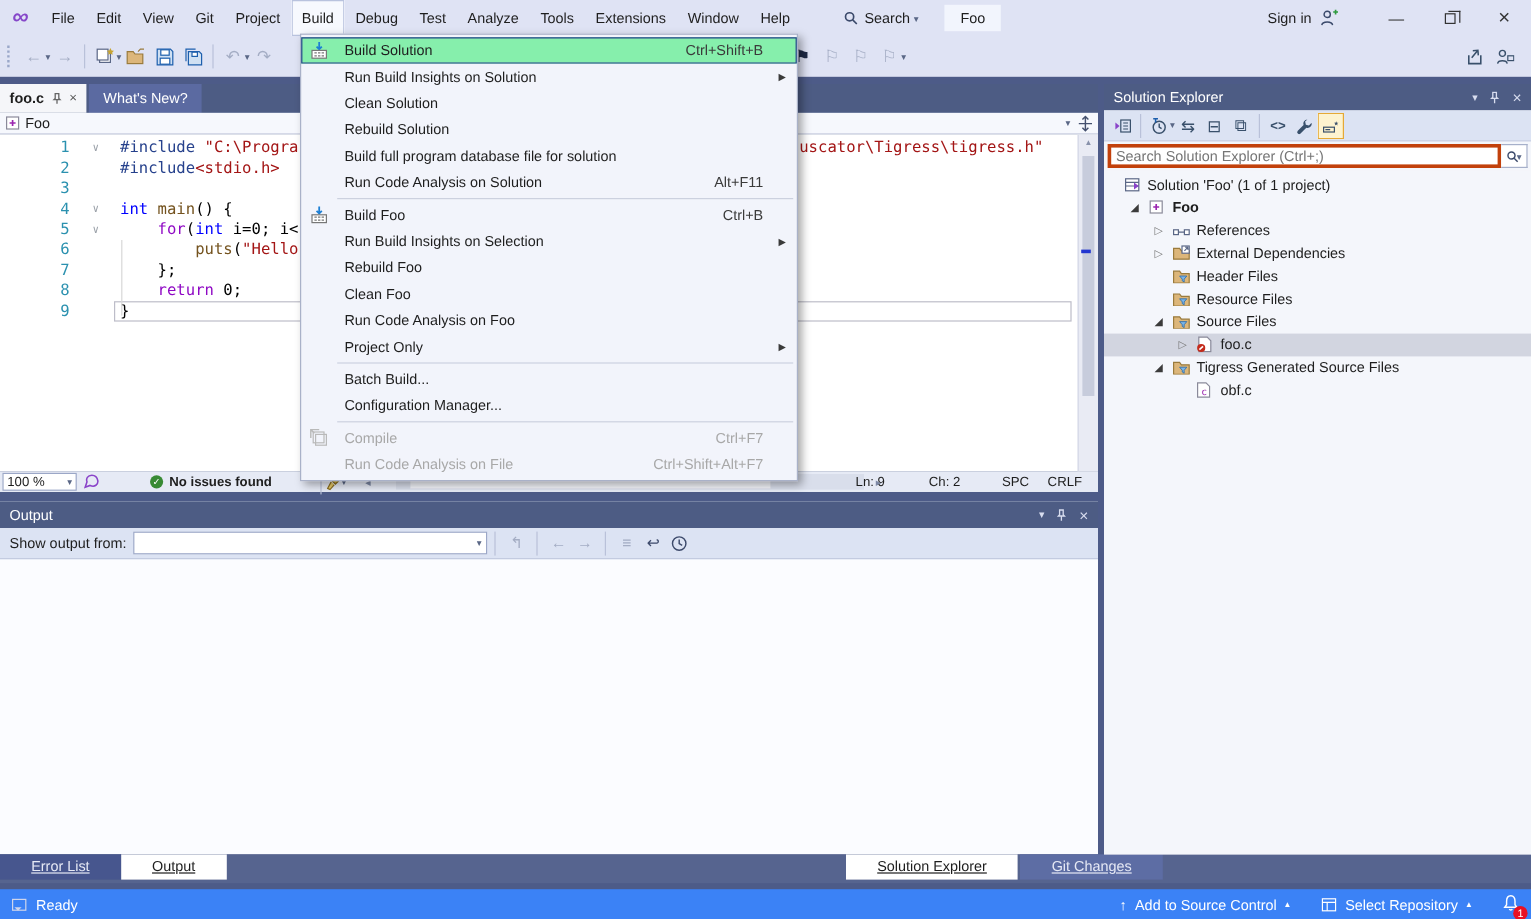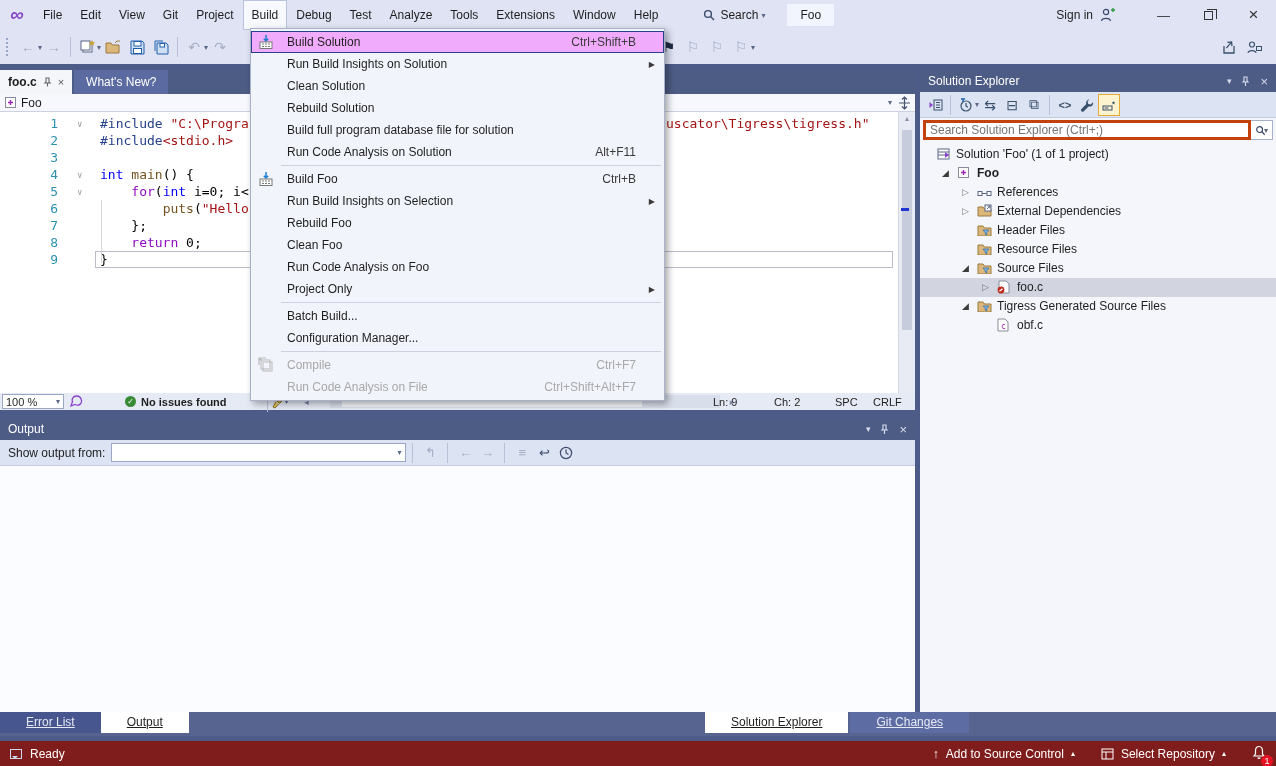--- a/index.html
+++ b/index.html
@@ -90,35 +90,35 @@
   .sesearch .sbtn { width:22px; height:20px; border:1px solid #a6b0ca; border-left:none; background:#fff; display:flex; align-items:center; justify-content:center; }
   .setree { position:relative; flex:1; background:#f4f6fb; }
   .trow { position:absolute; left:0; right:0; height:19px; line-height:19px; }
   .trow.sel { background:#d2d5e0; }
   .texp { position:absolute; top:0; font-size:9px; color:#3b3b3b; }
   .texp.closed { color:#777; }
   .ticon { position:absolute; top:2px; }
   .tlabel { position:absolute; top:0; white-space:nowrap; }
   .tlabel.b { font-weight:bold; }
   
-  .statusbar { position:absolute; bottom:0; left:0; right:0; height:25px; background:#7f1d1d; color:#fff; display:flex; align-items:center; padding:0 10px; z-index:30; }
+  .statusbar { position:absolute; bottom:0; left:0; right:0; height:25px; background:#3b82f6; color:#fff; display:flex; align-items:center; padding:0 10px; z-index:30; }
   .sb-left { display:flex; align-items:center; gap:8px; }
   .feedback-box { width:12px; height:10px; border:1px solid #cfd5ec; position:relative; }
   .feedback-box:after { content:""; position:absolute; left:1px; bottom:-4px; border:3px solid transparent; border-top-color:#cfd5ec; }
   .sb-right { margin-left:auto; display:flex; align-items:center; gap:26px; }
   .sb-group { display:flex; align-items:center; gap:7px; }
   .sb-caret { font-size:8px; }
   .bell { position:relative; }
   .badge { position:absolute; right:-7px; bottom:-4px; background:#e81123; color:#fff; border-radius:50%; width:12px; height:12px; font-size:9px; line-height:12px; text-align:center; }
   
   .menupopup { position:absolute; left:250px; top:28px; width:415px; background:#f2f4fb; border:1px solid #a9b1c8; box-shadow:3px 3px 7px rgba(0,0,0,.35); z-index:50; padding:2px 0; }
   .mi { position:relative; height:22px; display:flex; align-items:center; padding-left:36px; padding-right:8px; }
   .mi .micon { position:absolute; left:7px; top:3px; }
   .mi .sc { margin-left:auto; padding-right:20px; color:#3a3a3a; }
-  .mi.hl { background:#f0abfc; box-shadow:inset 0 0 0 1px #26418c;justify-content:center; }
+  .mi.hl { background:#86efac; box-shadow:inset 0 0 0 1px #26418c;justify-content:center; }
   .mi.dis, .mi.dis .sc { color:#a8a8a8; }
   .mi .sub { position:absolute; right:9px; font-size:8px; color:#3a3a3a; }
   .msep { height:1px; background:#ccd1df; margin:2px 3px 2px 30px; }
 </style>
 </head>
 <body>
 
 <div class="root">
 
   <div class="titlebar">

